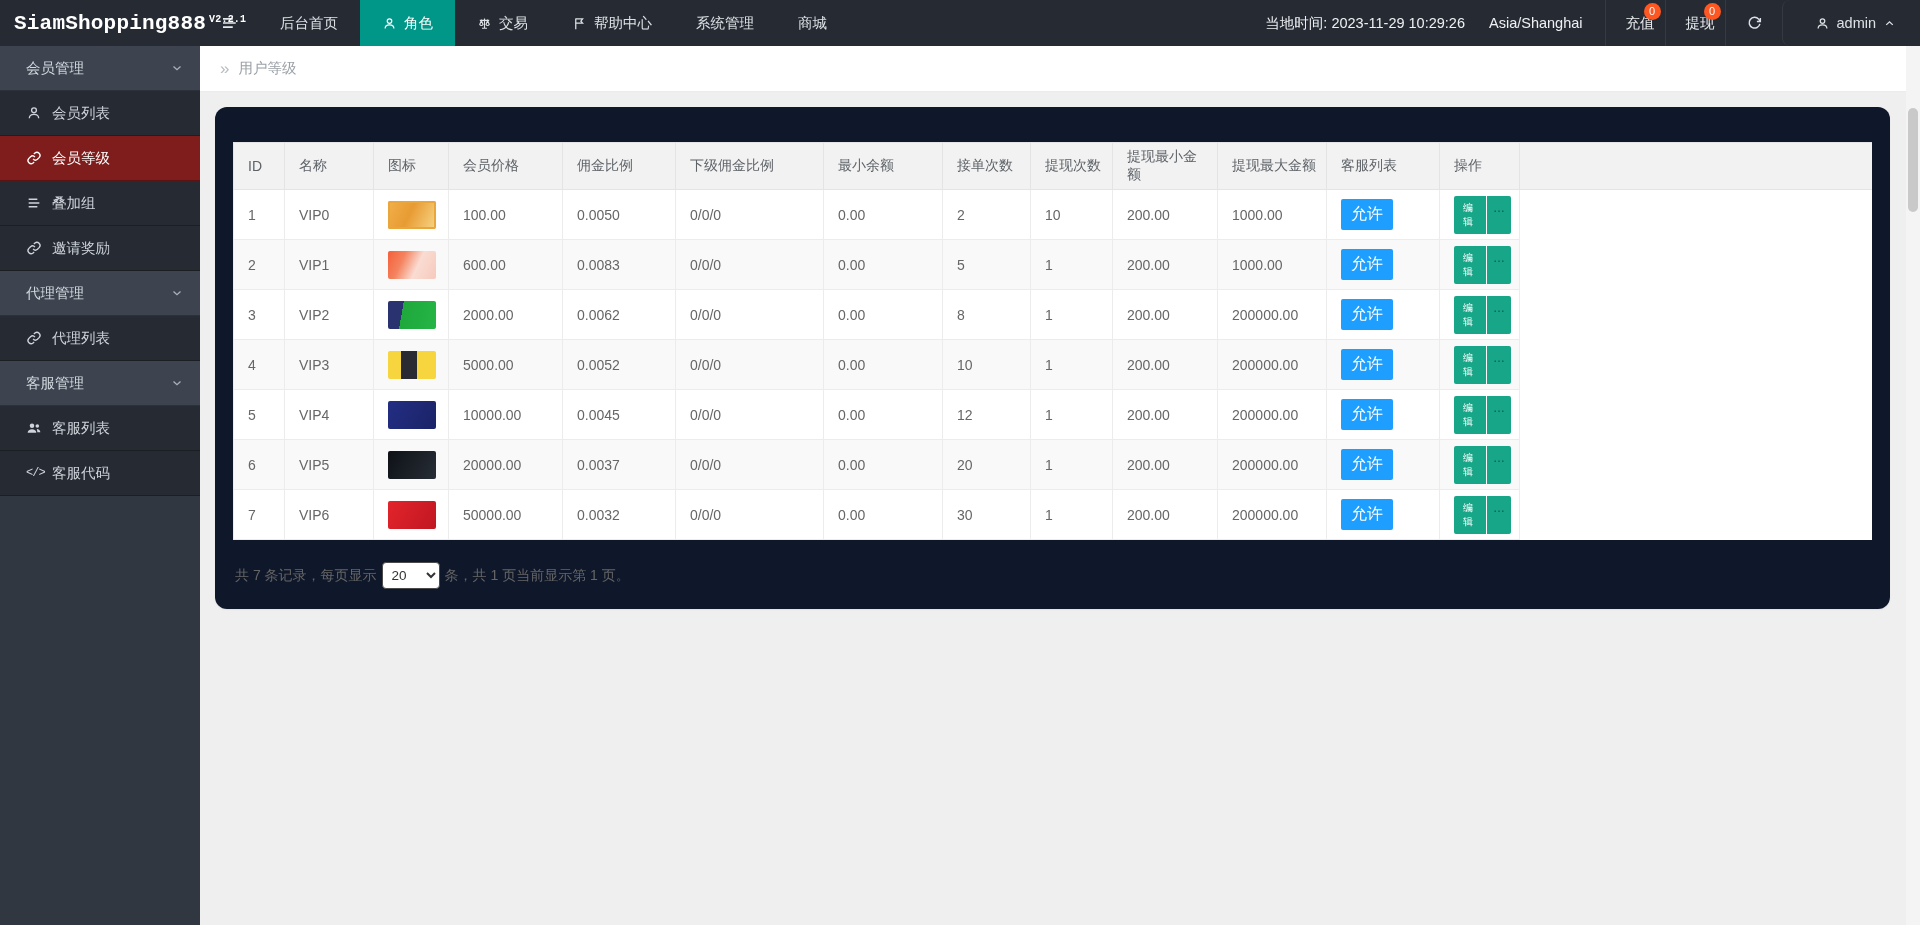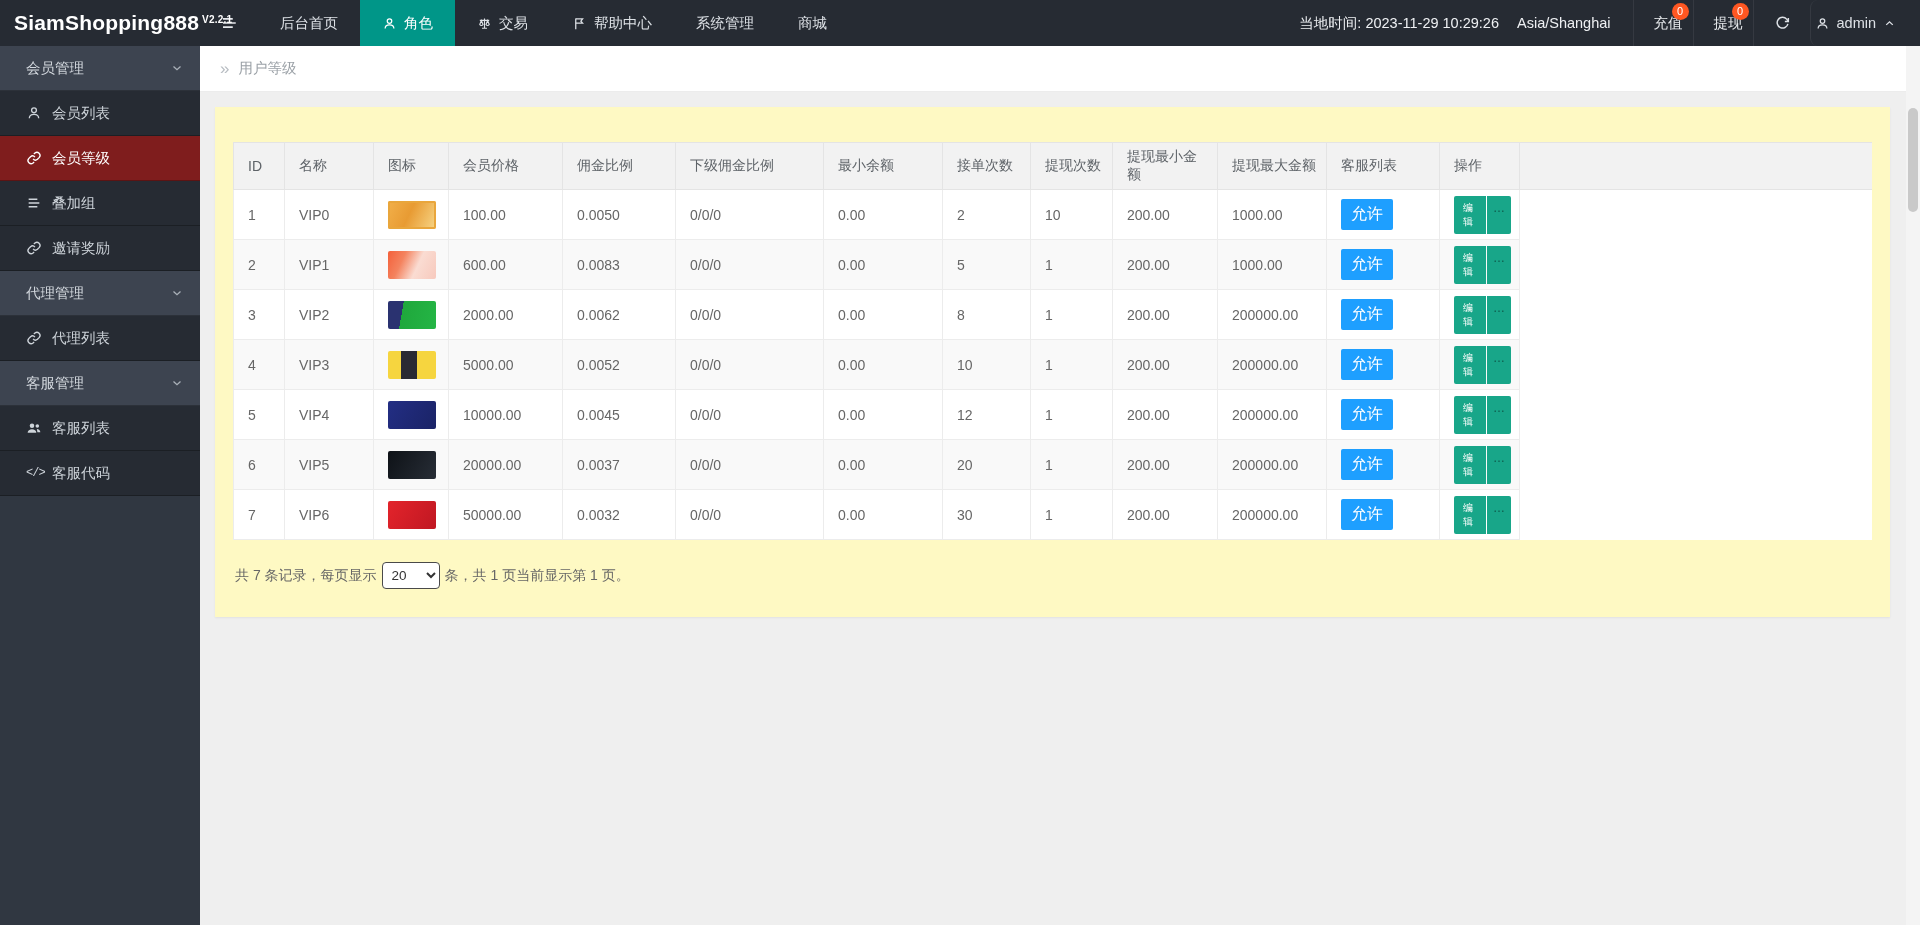--- a/index.html
+++ b/index.html
@@ -2,52 +2,52 @@
 <html><head>
 <meta charset="utf-8">
 <style>
   * { margin:0; padding:0; box-sizing:border-box; }
   html,body { width:1920px; height:925px; overflow:hidden; }
   body { font-family:"Liberation Sans","DejaVu Sans",sans-serif; background:#efefef; position:relative; color:#666; }
   svg { display:block; }
 
   
   .navbar { position:absolute; top:0; left:0; right:0; height:46px; background:#262b33; display:flex; align-items:stretch; color:#dde1e6; z-index:30; }
-  .logo { width:200px; flex:0 0 200px; display:flex; align-items:center; padding-left:14px; color:#fff; font-size:21px; font-weight:bold; letter-spacing:.2px; }
+  .logo { width:200px; flex:0 0 200px; display:flex; align-items:center; padding-left:14px; color:#fff; font-size:21px; font-weight:bold; letter-spacing:.2px;font-family:Liberation Mono, monospace; }
   .logo sup { font-size:10px; font-weight:bold; margin-left:3px; transform:translateY(-4px); }
   .nav-burger { display:flex; align-items:center; padding:0 20px; cursor:pointer; color:#e6e9ed; }
   .nav-menu { display:flex; align-items:stretch; }
   .nav-item { display:flex; align-items:center; gap:7px; padding:0 22px; font-size:14.5px; color:#dde1e6; text-decoration:none; cursor:pointer; }
   .nav-item.active { background:#009688; color:#fff; }
   .nav-item svg { width:15px; height:15px; }
   .nav-right { margin-left:auto; display:flex; align-items:stretch; font-size:14.5px; }
-  .nav-time { display:flex; align-items:center; gap:18px; padding:0 22px; color:#eef0f3; }
+  .nav-time { display:flex; align-items:center; gap:24px; padding:0 22px; color:#eef0f3; }
   .nav-chip { position:relative; display:flex; align-items:center; padding:0 10px 0 20px; border-left:1px solid rgba(255,255,255,.07); cursor:pointer; color:#e8ebee; }
   .badge { position:absolute; top:3px; right:4px; min-width:17px; height:17px; line-height:17px; text-align:center; background:#ff5722; color:#fff; font-size:11px; border-radius:9px; padding:0 4px; }
   .nav-refresh { display:flex; align-items:center; padding:0 20px; border-left:1px solid rgba(255,255,255,.07); cursor:pointer; }
   .nav-refresh svg { width:16px; height:16px; }
-  .nav-user { display:flex; align-items:center; gap:7px; padding:0 24px 0 4px; border-left:1px solid rgba(255,255,255,.07); cursor:pointer;border-radius:8px; }
+  .nav-user { display:flex; align-items:center; gap:7px; padding:0 24px 0 32px; border-left:1px solid rgba(255,255,255,.07); cursor:pointer;border-radius:8px; }
   .nav-user svg.person { width:15px; height:15px; }
   .nav-user svg.chev { width:13px; height:13px; }
 
   
   .sidebar { position:absolute; top:46px; left:0; bottom:0; width:200px; background:#303741; z-index:20; }
   .side-row { height:45px; display:flex; align-items:center; font-size:14.5px; border-bottom:1px solid rgba(0,0,0,.28); cursor:pointer; }
   .side-group { background:#3d4450; color:#d3d8de; padding-left:26px; position:relative; }
   .side-group .chev { position:absolute; right:16px; width:14px; height:14px; color:#aab1b9; }
   .side-item { background:#262b33; color:#ced4da; padding-left:26px; gap:10px; }
   .side-item svg { width:16px; height:16px; flex:0 0 16px; }
   .side-item .code-glyph { font-family:"Liberation Mono","DejaVu Sans Mono",monospace; font-size:12px; letter-spacing:-1px; width:16px; flex:0 0 16px; text-align:center; }
   .side-item.active { background:#7f1d1d; color:#fff; }
 
   
   .main { position:absolute; top:46px; left:200px; right:14px; bottom:0; }
   .breadcrumb { height:46px; background:#fff; display:flex; align-items:center; padding-left:20px; border-bottom:1px solid #ececec; color:#9aa0a6; font-size:14.5px; gap:9px; }
   .breadcrumb .bc-icon { color:#b7bcc2; font-size:17px; }
-  .card { margin:15px 16px 0 15px; background:#fef9c3; border-radius:0; box-shadow:0 1px 2px rgba(0,0,0,.06); padding:35px 18px 28px 18px; }
+  .card { margin:15px 16px 0 15px; background:#0f172a; border-radius:12px; box-shadow:0 1px 2px rgba(0,0,0,.06); padding:35px 18px 20px 18px; }
 
   table { width:100%; border-collapse:collapse; table-layout:fixed; font-size:14px; color:#666; }
   thead th { background:#f2f2f2; font-weight:normal; color:#5e6368; text-align:left; height:47px; padding:0 8px 0 14px; border:1px solid #e4e4e4; }
   thead th.filler { border-right:none; }
   tbody td { height:50px; padding:0 8px 0 14px; border:1px solid #ececec; background:#fff; }
   tbody tr:nth-child(even) td { background:#f9f9f9; }
   tbody td.filler, tbody tr:nth-child(even) td.filler { border:none; background:#fff; }
   .lvl-icon { width:48px; height:28px; border-radius:2px; }
 
   .btn-allow { display:inline-block; background:#1e9fff; color:#fff; font-size:16px; padding:5px 10px; border-radius:2px; cursor:pointer; }

